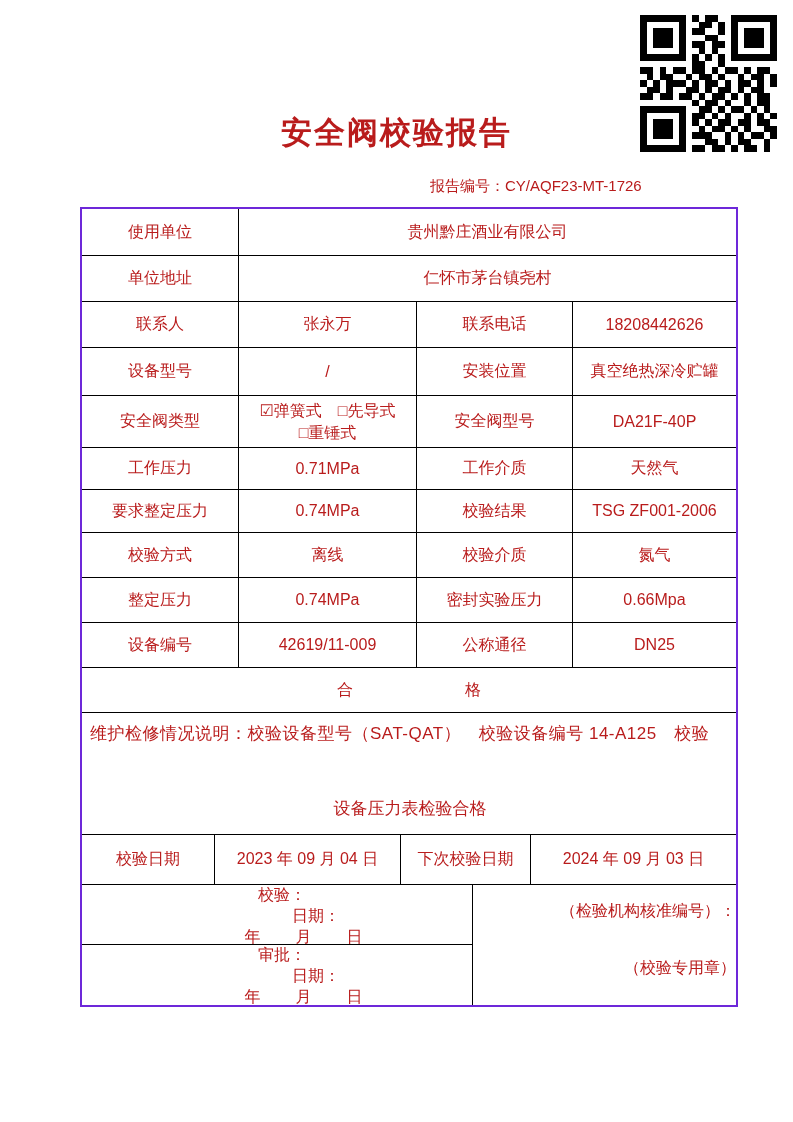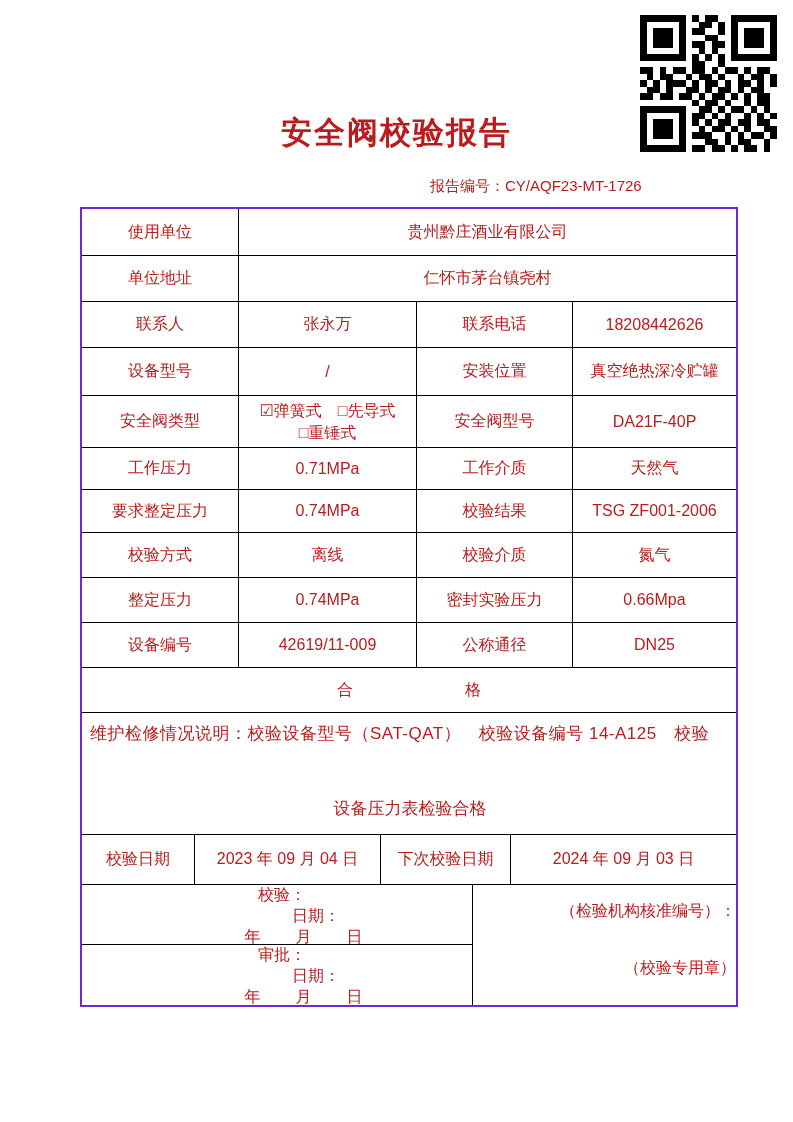--- a/index.html
+++ b/index.html
@@ -12,21 +12,21 @@
   .qr{position:absolute;left:640px;top:13px;width:137px;height:141px;}
   .tbl{position:absolute;left:80px;top:207px;width:658px;height:800px;
        border:2px solid #6d28d9;box-sizing:border-box;display:flex;flex-direction:column;
        font-size:16px;}
   .row{display:flex;border-bottom:1px solid #000;box-sizing:border-box;flex:0 0 auto;}
   .row:last-child{border-bottom:none;}
   .cell{display:flex;align-items:center;justify-content:center;text-align:center;
         border-right:1px solid #000;box-sizing:border-box;white-space:nowrap;}
   .cell:last-child{border-right:none;}
   .c1{width:157px;} .c2{width:178px;} .c3{width:156px;} .c4{flex:1;}
-  .d1{width:113px;} .d2{width:186px;} .d3{width:130px;} .d4{flex:1;}
+  .d1{width:133px;} .d2{width:186px;} .d3{width:130px;} .d4{flex:1;}
   .vtype{flex-direction:column;justify-content:center;line-height:22px;}
   .note-cell{flex:1;display:flex;flex-direction:column;align-items:stretch;
              padding:8px 6px 0 8px;font-size:17px;box-sizing:border-box;gap:28px;}
   .note-l1{text-align:left;line-height:26px;letter-spacing:0.5px;}
   .note-l2{text-align:center;line-height:26px;margin-top:21px;}
   .sign-left{width:391px;border-right:1px solid #000;box-sizing:border-box;
              display:flex;flex-direction:column;}
   .sign-row{height:60px;display:flex;align-items:center;padding-left:10px;
             border-bottom:1px solid #000;box-sizing:border-box;flex-direction:column;}
   .sign-row:last-child{border-bottom:none;}

